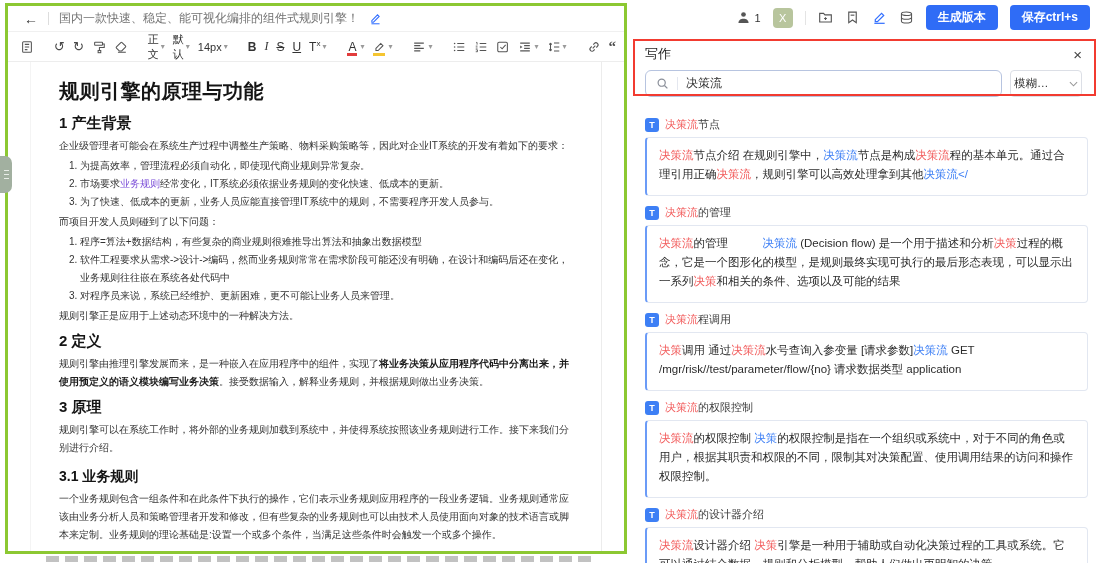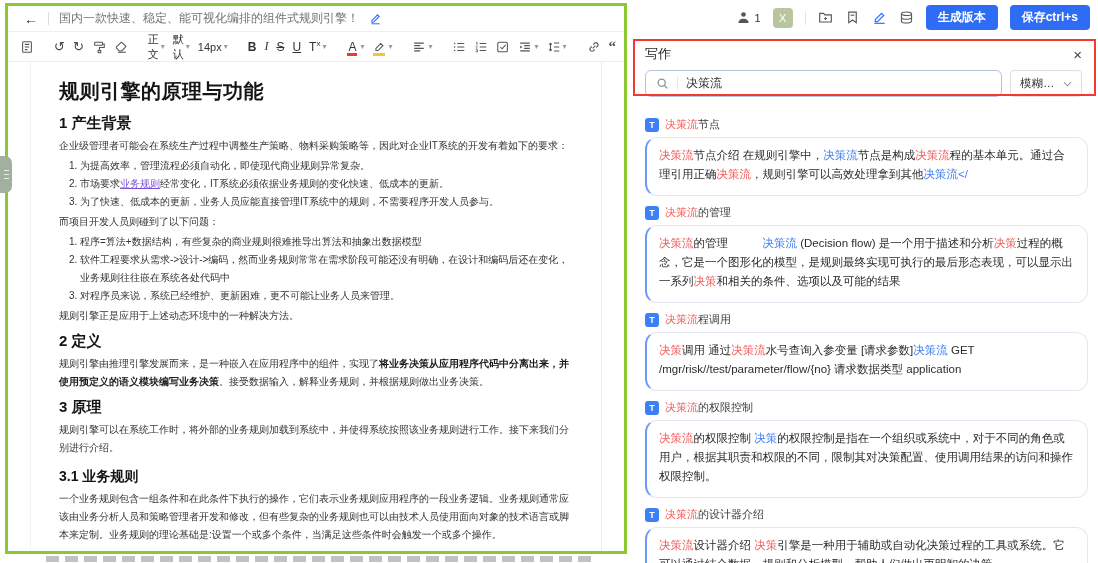--- a/index.html
+++ b/index.html
@@ -38,21 +38,21 @@
   .doc-body { height:489px; display:flex; justify-content:center; overflow:hidden; background:#fff; }
   .doc-page { width:572px; padding:10px 24px 0 28px;
     border-left:1px solid #f4f4f4; border-right:1px solid #ececec; }
   .doc-page h1 { font-size:20px; color:#141414; margin:6px 0 9px; letter-spacing:.5px; }
   .doc-page h2 { font-size:15px; color:#141414; margin:7px 0 4px; }
   .doc-page h3 { font-size:14px; color:#141414; margin:11px 0 4px; }
   .doc-page p  { font-size:10px; line-height:18px; margin:2px 0; color:#333; }
   .doc-page ol { padding-left:21px; margin:1px 0; }
   .doc-page li { font-size:10px; line-height:18px; color:#333; }
   .seg-bold { font-weight:700; color:#1c1c1c; }
-  .seg-link { color:#7c4fd8; text-decoration:underline; }
+  .seg-link { color:#7c4fd8; }
   .clipped-line { position:absolute; left:46px; top:556px; width:548px; height:6px; opacity:.45;
     background:repeating-linear-gradient(90deg,#777 0 13px,transparent 13px 19px); }
   .drag-handle { position:absolute; left:0; top:156px; width:12px; height:37px; background:#a2b0a0;
     border-radius:0 7px 7px 0; z-index:10; display:flex; flex-direction:column; gap:3px;
     align-items:center; justify-content:center; cursor:pointer; }
   .drag-handle i { width:5px; height:1px; background:#e9ede8; display:block; }
 
   
   .topbar { position:absolute; right:8px; top:5px; display:flex; align-items:center; gap:12px; z-index:8; }
   .topbar svg { width:15px; height:15px; display:block; }
@@ -71,29 +71,29 @@
   .w-title { font-size:13px; font-weight:400; color:#1f1f1f; }
   .w-close { font-size:15px; color:#444; cursor:pointer; line-height:1; }
   .w-search-row { display:flex; gap:8px; margin-top:7px; align-items:center; }
   .search-box { flex:1; height:27px; border:1px solid #b7c4e0; border-radius:6px;
     display:flex; align-items:center; padding:0 10px; gap:8px; background:#fff; }
   .search-box svg { width:13px; height:13px; }
   .s-div { width:1px; height:13px; background:#e4e7ef; }
   .search-input { border:none; outline:none; flex:1; font-size:12px; color:#333;
     font-family:inherit; background:transparent; }
   .filter { width:72px; height:27px; border:1px solid #dcdfe6; border-radius:4px;
-    display:flex; align-items:center; justify-content:space-between; padding:0 9px;
+    display:flex; align-items:center; justify-content:space-between; padding:0 3px;
     font-size:11.5px; color:#333; cursor:pointer; }
   .filter svg { width:9px; height:6px; }
   .results { padding:2px 6px 0 10px; }
   .r-title { display:flex; align-items:center; gap:6px; margin:9px 0 5px 0; }
   .r-badge { width:14px; height:14px; border-radius:3px; background:#3d7ff5; color:#fff;
     font-size:9px; font-weight:700; display:flex; align-items:center; justify-content:center; flex:none; }
   .r-title-text { font-size:11px; color:#3c3c3c; }
-  .r-card { border:1px solid #e2e7f1; border-left:2px solid #6b9bf7; border-radius:12px;
+  .r-card { border:1px solid #e2e7f1; border-left:2px solid #6b9bf7; border-radius:4px;
     padding:8px 12px 11px; font-size:11.5px; line-height:19px; color:#2b2b2b; background:#fff; cursor:pointer; }
   .seg-red { color:#f25c5c; }
   .seg-blue { color:#3d7ff5; }
 </style>
 </head>
 <body>
 
 <div class="editor">
   <div class="doc-titlebar">
     <span class="back-arrow">←</span>

